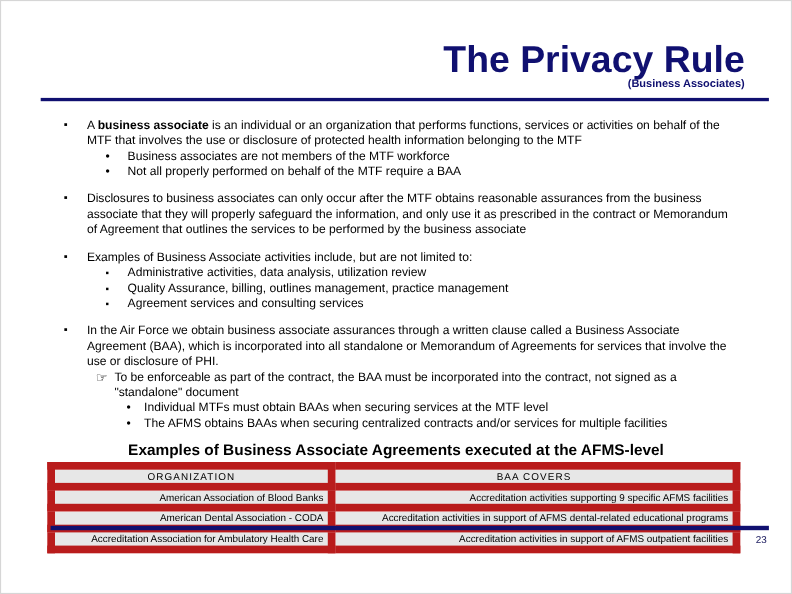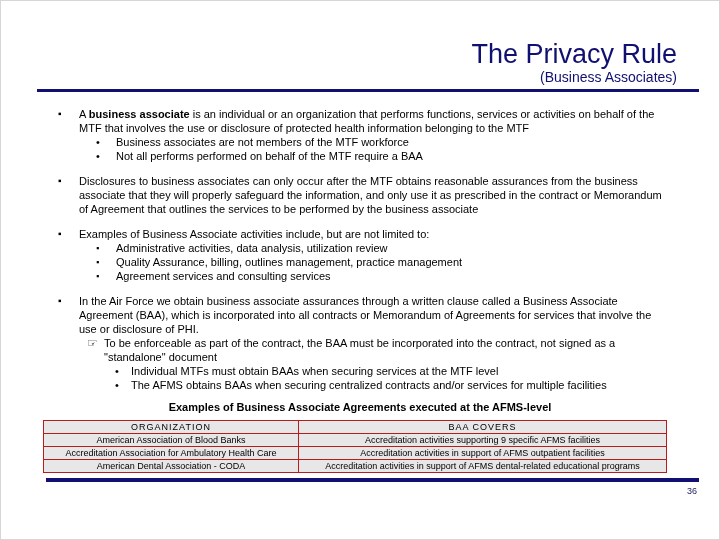--- a/index.html
+++ b/index.html
@@ -3,45 +3,45 @@
 <meta charset="utf-8">
 <style>
   html,body{margin:0;padding:0;background:#fff;}
   .slide{
     position:relative;width:720px;height:540px;box-sizing:border-box;
     background:#ffffff;border:1px solid #d6d6d6;overflow:hidden;
     font-family:"Liberation Sans","DejaVu Sans",sans-serif;color:#000;
   }
   
   .title-area{position:absolute;top:38px;right:42px;text-align:right;}
-  .title{font-size:27px;font-weight:normal;color:var(--navy);line-height:30px;letter-spacing:0px;}
-  .subtitle{font-size:14px;font-weight:normal;color:var(--navy);line-height:16px;}
+  .title{font-size:34px;font-weight:bold;color:var(--navy);line-height:30px;letter-spacing:0px;}
+  .subtitle{font-size:10px;font-weight:bold;color:var(--navy);line-height:16px;}
   .title-rule{position:absolute;top:88px;left:36px;right:20px;height:3px;background:var(--navy);}
   
   .content{position:absolute;top:106px;left:48px;width:622px;font-size:11px;line-height:14px;}
   .block{margin-bottom:11px;}
   .row{display:flex;align-items:flex-start;}
   .m1{width:21px;padding-left:9px;box-sizing:content-box;flex:0 0 auto;font-size:10px;line-height:14px;}
   .l1txt{flex:1;}
   .sub{margin-left:47px;}
   .m2{width:20px;flex:0 0 auto;line-height:14px;}
   .m2.sq{font-size:9px;}
   .hand-row{margin-left:38px;}
   .mhand{width:17px;flex:0 0 auto;font-size:12px;line-height:14px;}
   .subsub{margin-left:66px;}
   .m3{width:16px;flex:0 0 auto;line-height:14px;}
   
   .table-heading{position:absolute;top:400px;left:0;width:100%;text-align:center;
-    font-size:11px;font-weight:bold;}
+    font-size:14px;font-weight:bold;}
   table.baa{position:absolute;top:419px;left:42px;width:623px;border-collapse:collapse;
     font-size:9px;table-layout:fixed;}
-  table.baa th,table.baa td{border:1px solid #b91c1c;background:var(--tablebg);
+  table.baa th,table.baa td{border:7px solid #b91c1c;background:var(--tablebg);
     padding:1px 4px;font-weight:normal;overflow:hidden;white-space:nowrap;}
   table.baa th{text-align:center;letter-spacing:1px;}
-  table.baa td{text-align:center;}
+  table.baa td{text-align:right;}
   col.c1{width:255px;} col.c2{width:368px;}
   
   .bottom-rule{position:absolute;top:477px;left:45px;right:20px;height:4px;background:var(--navy);}
   .page-number{position:absolute;top:485px;right:22px;font-size:9px;color:#1a1a5e;}
 </style>
 </head>
 <body>
 
 <div class="slide">
 
@@ -57,21 +57,21 @@
       <div class="row">
         <span class="m1">▪</span>
         <span class="l1txt"><span>A </span><b>business associate</b><span>  is an individual or an organization that performs functions, services or activities on behalf of the MTF that involves the use or disclosure of protected health information belonging to the MTF</span></span>
       </div>
       <div class="row sub">
         <span class="m2">•</span>
         <span class="l1txt">Business associates are not members of the MTF workforce</span>
       </div>
       <div class="row sub">
         <span class="m2">•</span>
-        <span class="l1txt">Not all performs performed on behalf of the MTF require a BAA</span>
+        <span class="l1txt">Not all properly performed on behalf of the MTF require a BAA</span>
       </div>
     </div>
 
     <div class="block">
       <div class="row">
         <span class="m1">▪</span>
         <span class="l1txt">Disclosures to business associates can only occur after the MTF obtains reasonable assurances from the business associate that they will properly safeguard the information, and only use it as prescribed in the contract or Memorandum of Agreement that outlines the services to be performed by the business associate</span>
       </div>
     </div>
 
@@ -90,21 +90,21 @@
       </div>
       <div class="row sub">
         <span class="m2 sq">▪</span>
         <span class="l1txt">Agreement services and consulting services</span>
       </div>
     </div>
 
     <div class="block">
       <div class="row">
         <span class="m1">▪</span>
-        <span class="l1txt">In the Air Force we obtain business associate assurances through a written clause called a Business Associate Agreement (BAA), which is incorporated into all contracts or Memorandum of Agreements for services that involve the use or disclosure of PHI.</span>
+        <span class="l1txt">In the Air Force we obtain business associate assurances through a written clause called a Business Associate Agreement (BAA), which is incorporated into all standalone or Memorandum of Agreements for services that involve the use or disclosure of PHI.</span>
       </div>
       <div class="row hand-row">
         <span class="mhand">☞</span>
         <span class="l1txt">To be enforceable as part of the contract, the BAA must be incorporated into the contract, not signed as a "standalone" document</span>
       </div>
       <div class="row subsub">
         <span class="m3">•</span>
         <span class="l1txt">Individual MTFs must obtain BAAs when securing services at the MTF level</span>
       </div>
       <div class="row subsub">
@@ -125,26 +125,26 @@
     <tbody>
         <tr>
       <th>ORGANIZATION</th>
       <th>BAA COVERS</th>
     </tr>
     <tr>
       <td>American Association of Blood Banks</td>
       <td>Accreditation activities supporting 9 specific AFMS facilities</td>
     </tr>
     <tr>
+      <td>American Dental Association - CODA</td>
+      <td>Accreditation activities in support of AFMS dental-related educational programs</td>
+    </tr>
+    <tr>
       <td>Accreditation Association for Ambulatory Health Care</td>
       <td>Accreditation activities in support of AFMS outpatient facilities</td>
-    </tr>
-    <tr>
-      <td>American Dental Association - CODA</td>
-      <td>Accreditation activities in support of AFMS dental-related educational programs</td>
     </tr>
   </tbody>
     </table>
 
   <div class="bottom-rule"></div>
-  <div class="page-number">36</div>
+  <div class="page-number">23</div>
 
 </div>
 
 </body></html>

